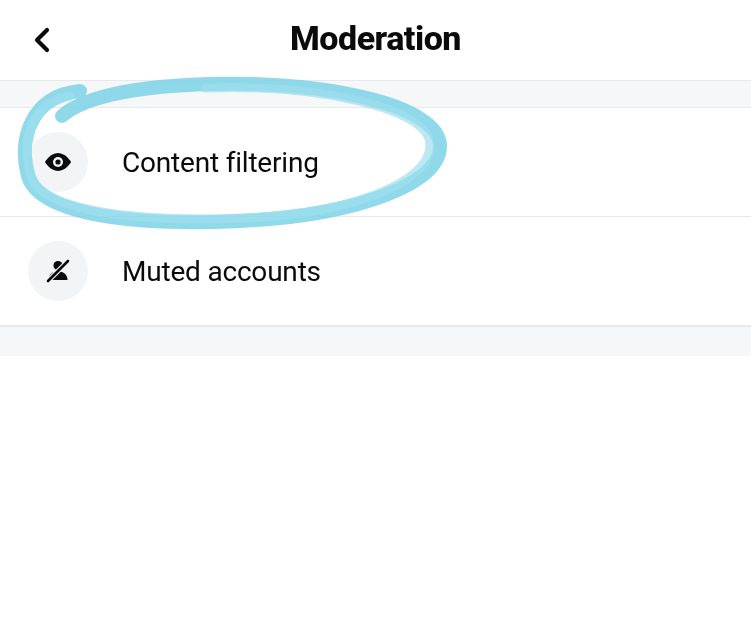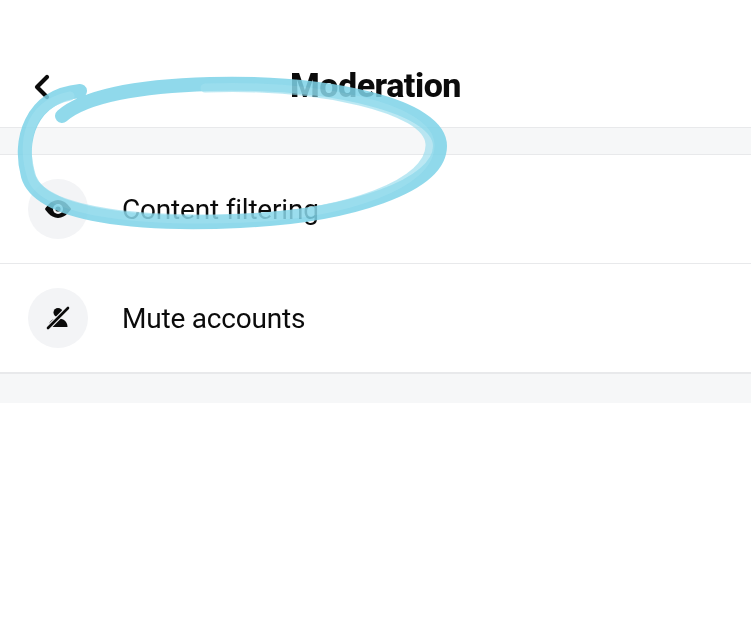--- a/index.html
+++ b/index.html
@@ -15,21 +15,20 @@
       overflow: hidden;
       position: relative;
     }
     .header {
       display: flex;
       align-items: center;
       padding: 16px 24px 20px 24px;
       background: #ffffff;
       position: relative;
       height: 80px;
-      margin-top: 47px;
     }
     .back-button {
       position: absolute;
       left: 28px;
       top: 26px;
       width: 28px;
       height: 28px;
       display: flex;
       align-items: center;
       justify-content: center;
@@ -120,21 +119,21 @@
 
   <div class="menu-item">
     <div class="icon-circle">
       <svg width="32" height="32" viewBox="0 0 32 32">
         <circle cx="16" cy="10.5" r="4.5" fill="#0b0b0b"></circle>
         <path d="M6.5 25 C 6.5 19 11 16.5 16 16.5 C 21 16.5 25.5 19 25.5 25 Z" fill="#0b0b0b"></path>
         <line x1="6" y1="26" x2="26" y2="6" stroke="#f3f4f6" stroke-width="5" stroke-linecap="round"></line>
         <line x1="6" y1="26" x2="26" y2="6" stroke="#0b0b0b" stroke-width="2.6" stroke-linecap="round"></line>
       </svg>
     </div>
-    <span class="menu-label">Mute accounts</span>
+    <span class="menu-label">Muted accounts</span>
   </div>
 
 
 </div>
 
 <div class="footer-gap"></div>
 
 <svg class="highlight-circle" width="470" height="180" style="left:10px; top:66px;">
   <defs>
     <filter id="rough">

